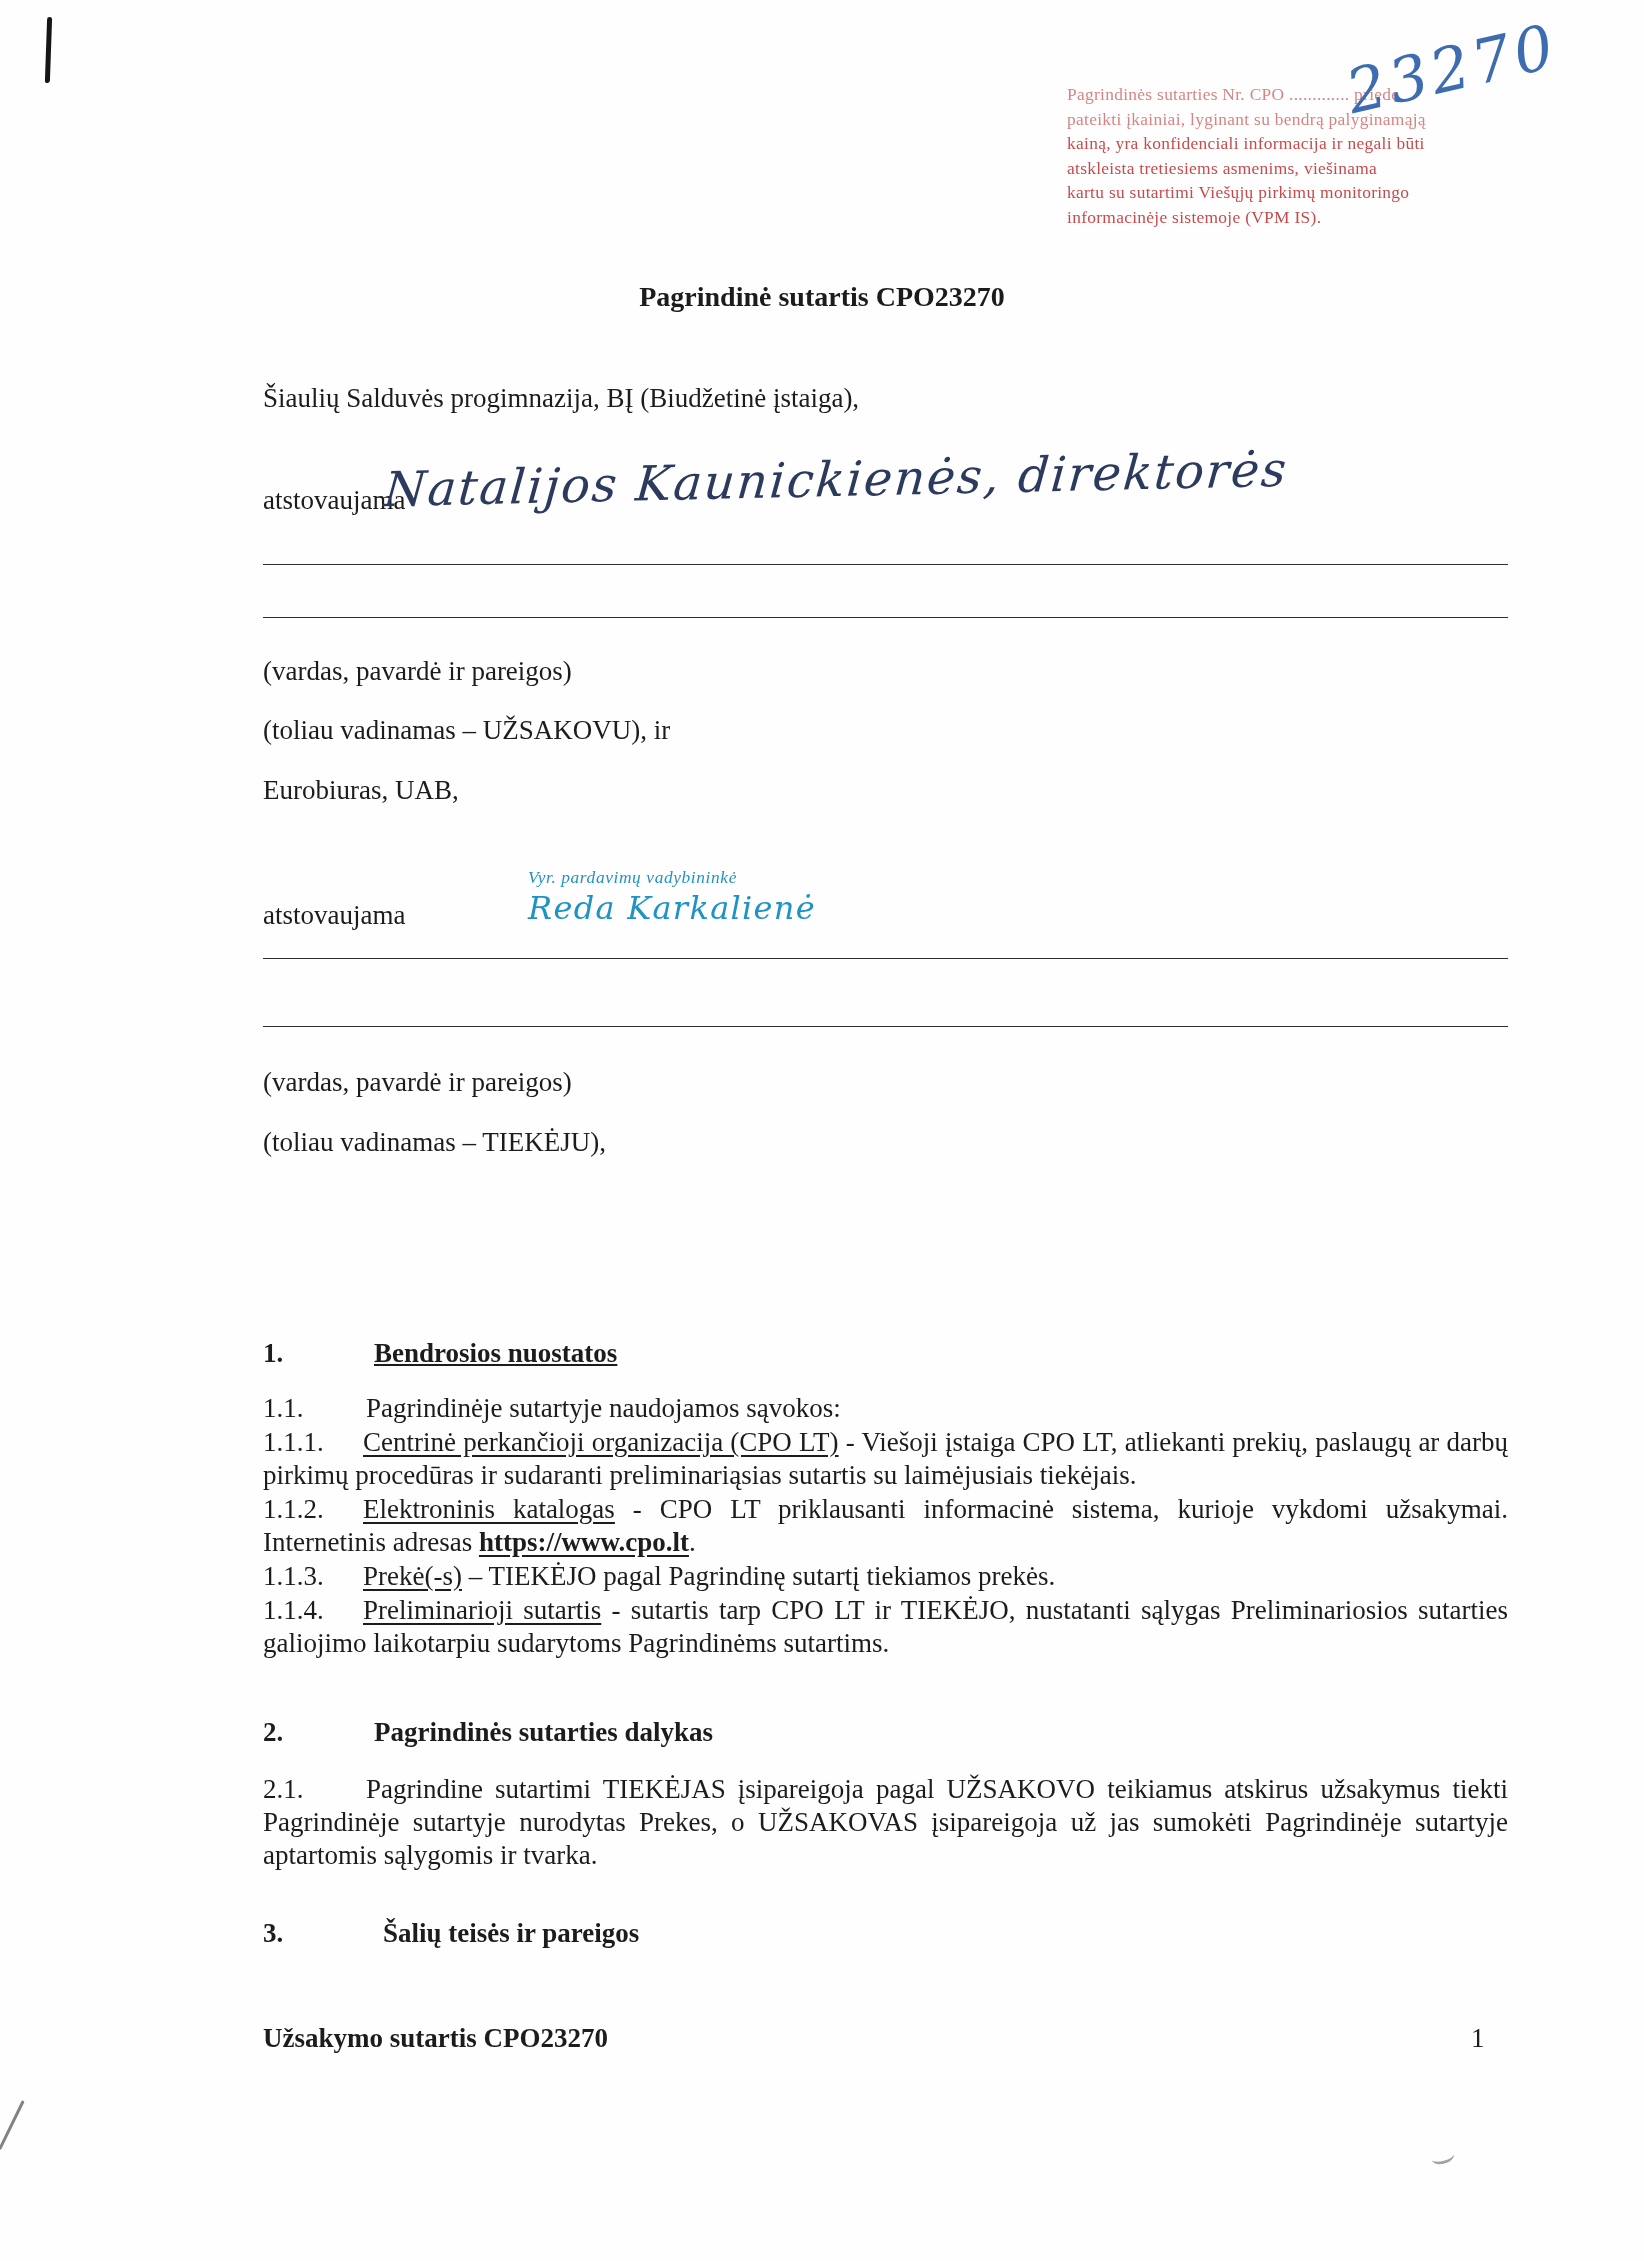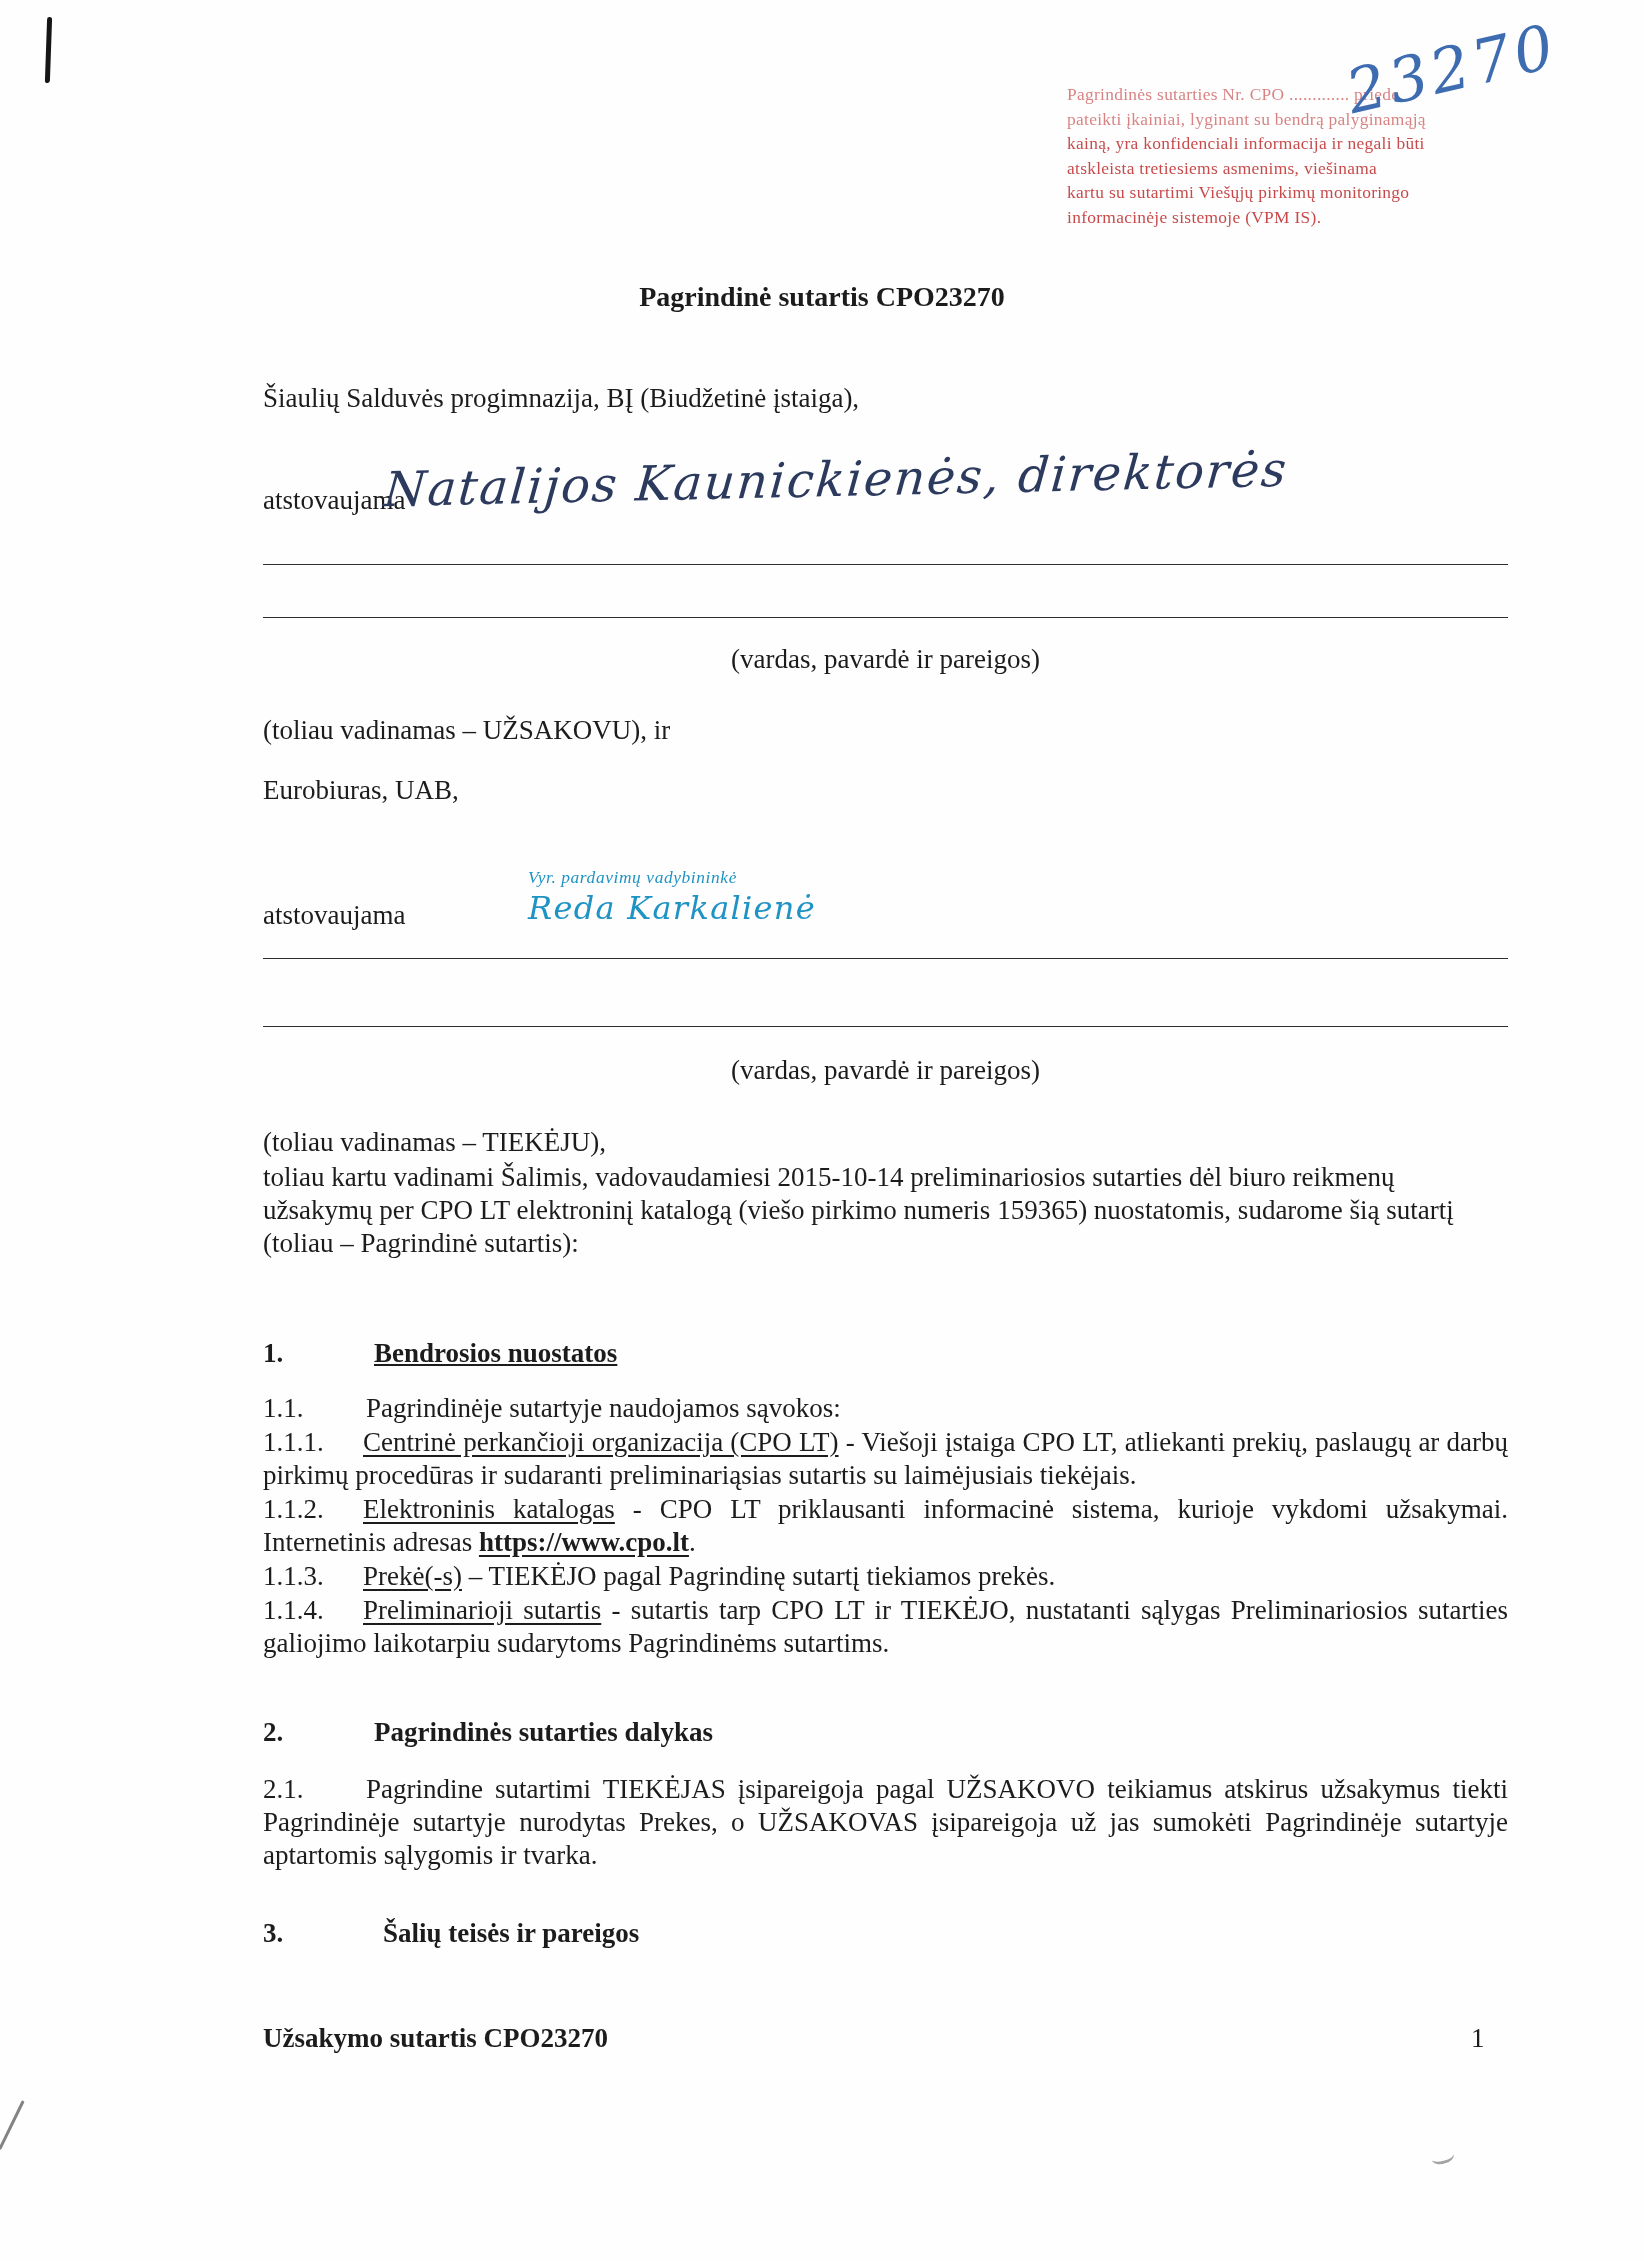--- a/index.html
+++ b/index.html
@@ -9,21 +9,21 @@
     box-shadow:0 0 7.7px rgba(0,0,0,.25);
   }
   .block { position:absolute; left:263px; width:1245px; font-size:27px; line-height:33px; }
   .clause { text-align:justify; }
   .cnum { display:inline-block; min-width:103px; }
   .u { text-decoration:underline; text-underline-offset:3.9px; }
   .link { font-weight:bold; text-decoration:underline; text-underline-offset:3.9px; }
   .heading { font-weight:bold; }
   .hnum { display:inline-block; min-width:111px; font-weight:bold; }
   .rule { position:absolute; left:263px; width:1245px; border-top:1.9px solid #2e2e2e; height:0; }
-  .caption { text-align:center; }
+  .caption { text-align:left;margin-top:12px; }
   .doc-title { position:absolute; left:0; top:281px; width:1644px; text-align:center; font-weight:bold; font-size:28px; }
 
   .stamp { position:absolute; left:1067px; top:82px; width:477px; font-size:17.4px; line-height:24.5px;
            color:#b91c1c; filter:blur(0.3px); letter-spacing:0.3px; }
   .stamp .faint { opacity:.55; }
   .stamp .mid { opacity:.8; }
   .hand-num { position:absolute; left:1345px; top:33px; font-size:61px; color:#3e6cb0;
               transform:rotate(-13deg); font-style:italic; font-family:"DejaVu Serif", serif;
               letter-spacing:3.9px; }
 
@@ -78,21 +78,20 @@
   <div class="block" style="top:899px;">atstovaujama</div>
   <div class="bluestamp">
     <div class="bs-title">Vyr. pardavimų vadybininkė</div>
     <div class="bs-name">Reda Karkalienė</div>
   </div>
   <div class="rule" style="top:958px;"></div>
   <div class="rule" style="top:1026px;"></div>
   <div class="block caption" style="top:1054px;">(vardas, pavardė ir pareigos)</div>
   <div class="block" style="top:1126px;">(toliau vadinamas – TIEKĖJU),</div>
 
-  <div class="block" style="top:1161px;">toliau kartu vadinami Šalimis, vadovaudamiesi 2015-10-14 preliminariosios sutarties dėl biuro reikmenų užsakymų per CPO LT elektroninį katalogą (viešo pirkimo numeris 159365) nuostatomis, sudarome šią sutartį (toliau – Pagrindinė sutartis):</div>
 
   <div class="block heading" style="top:1337px;text-decoration:underline;">
     <span class="hnum">1.</span><span>Bendrosios nuostatos</span>
   </div>
 
   <div class="block clause" style="top:1392px;">
     <span class="cnum">1.1.</span><span>Pagrindinėje sutartyje naudojamos sąvokos:</span>
   </div>
 
   <div class="block clause" style="top:1426px;">

